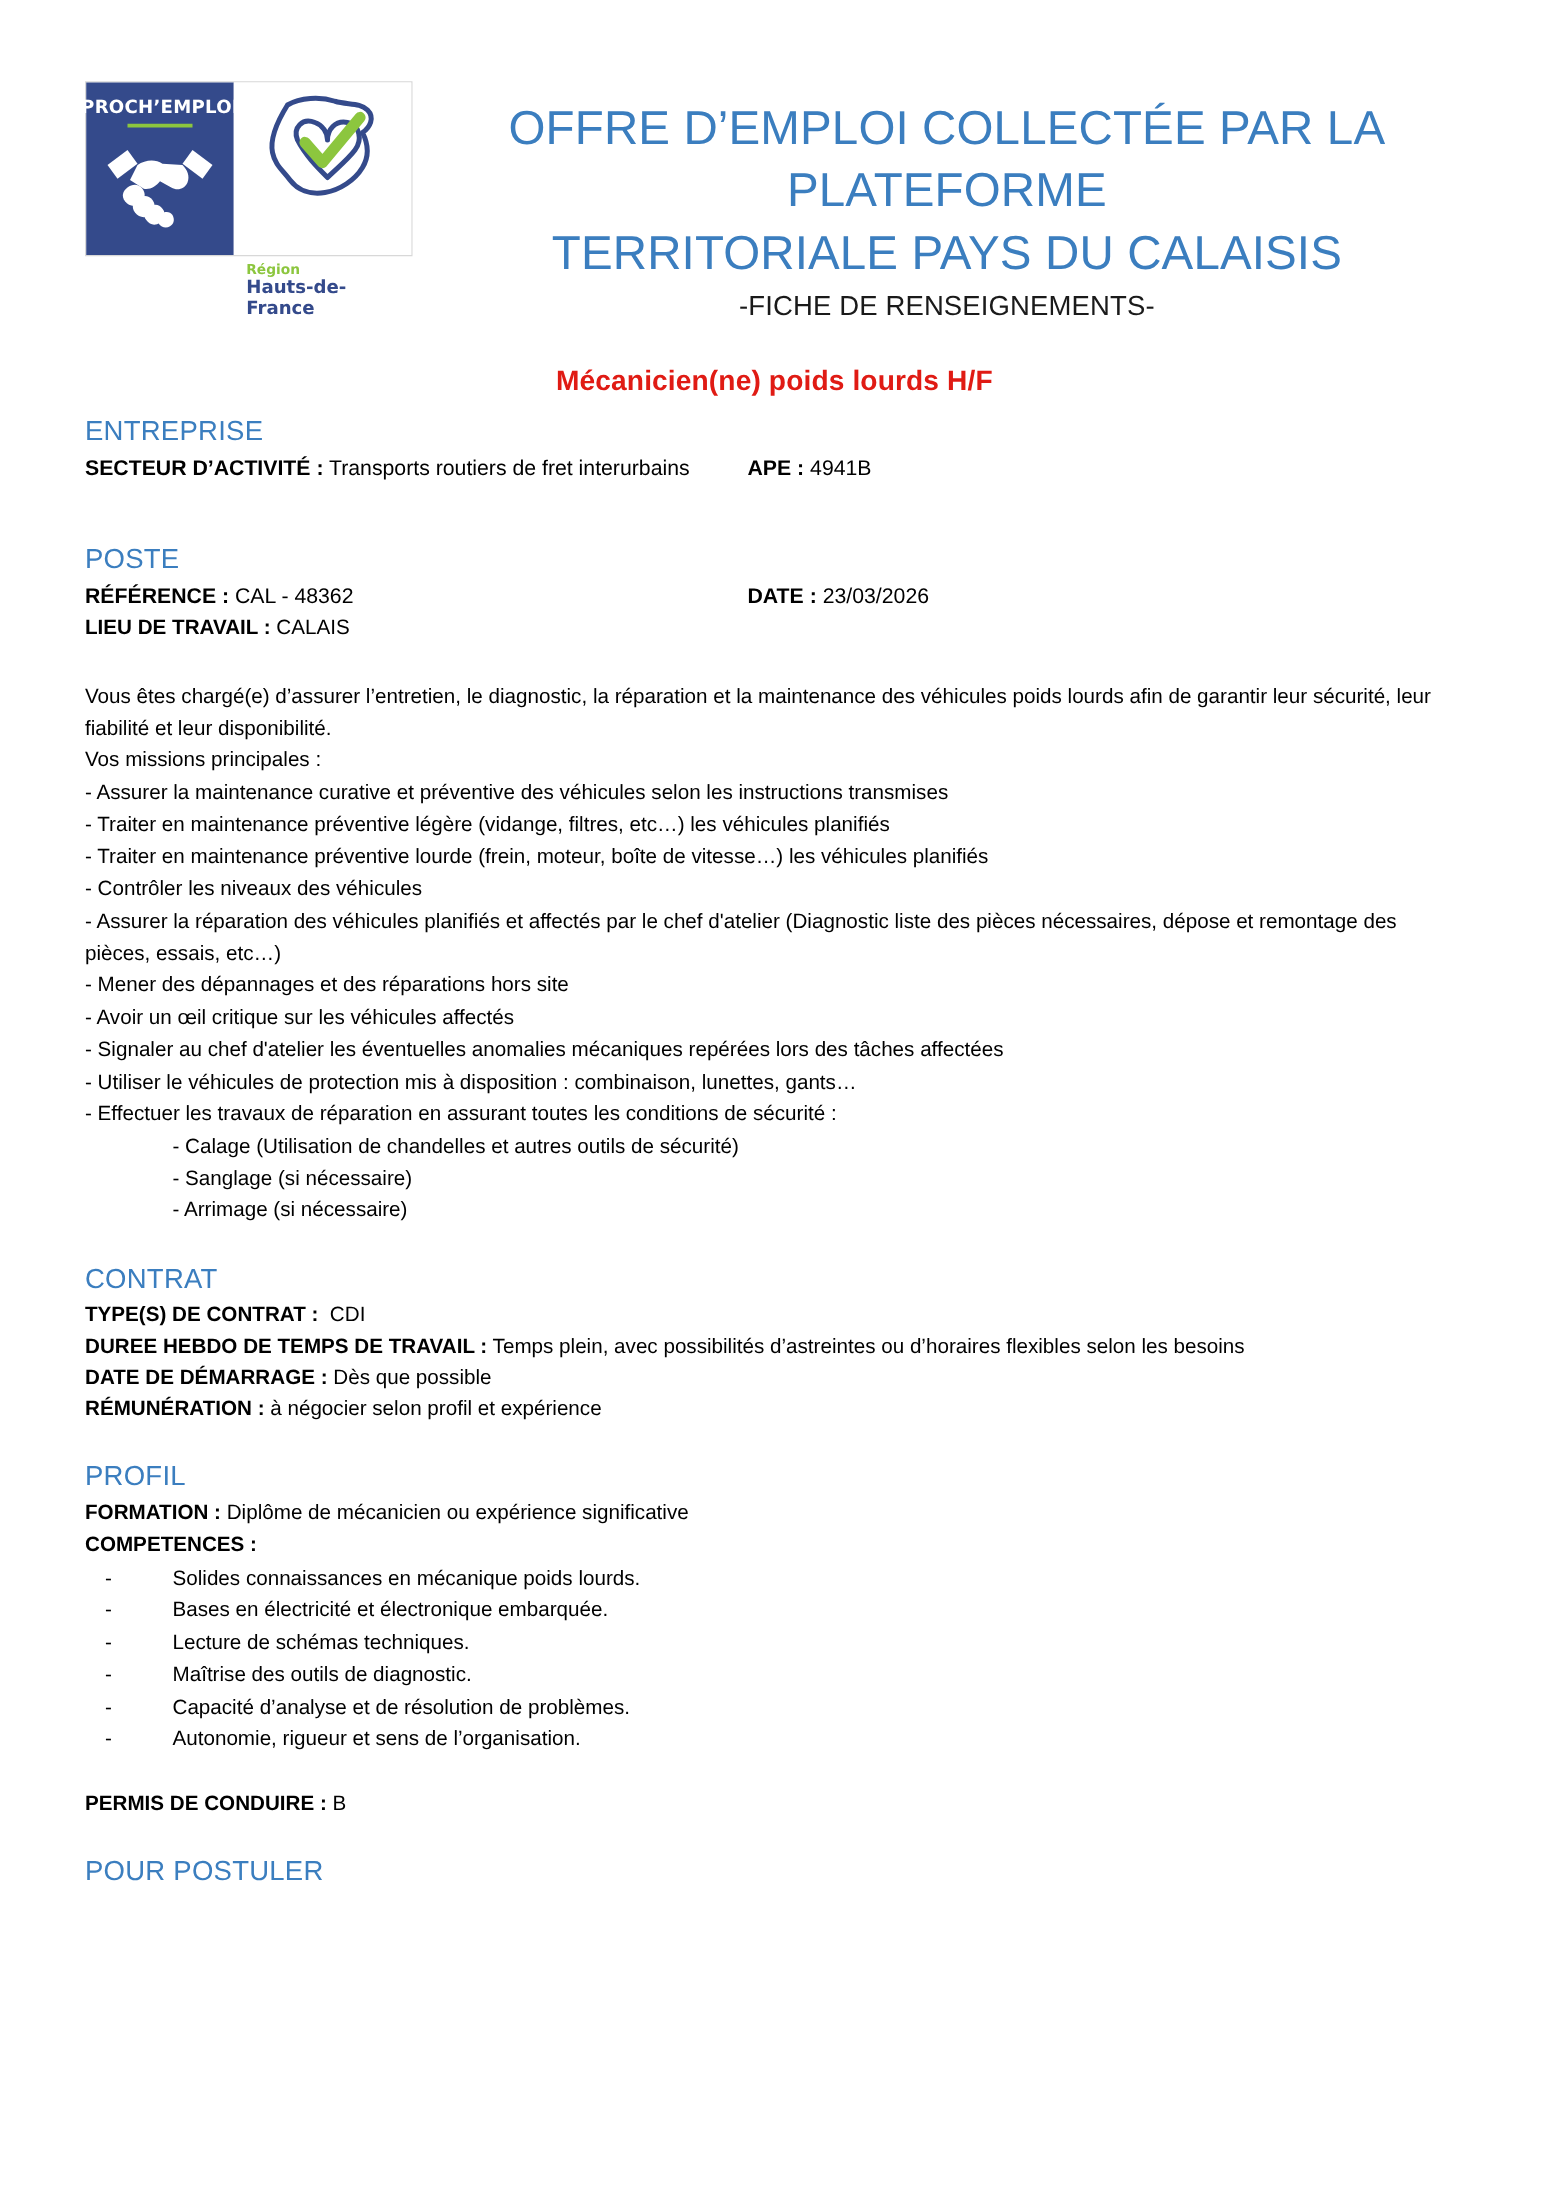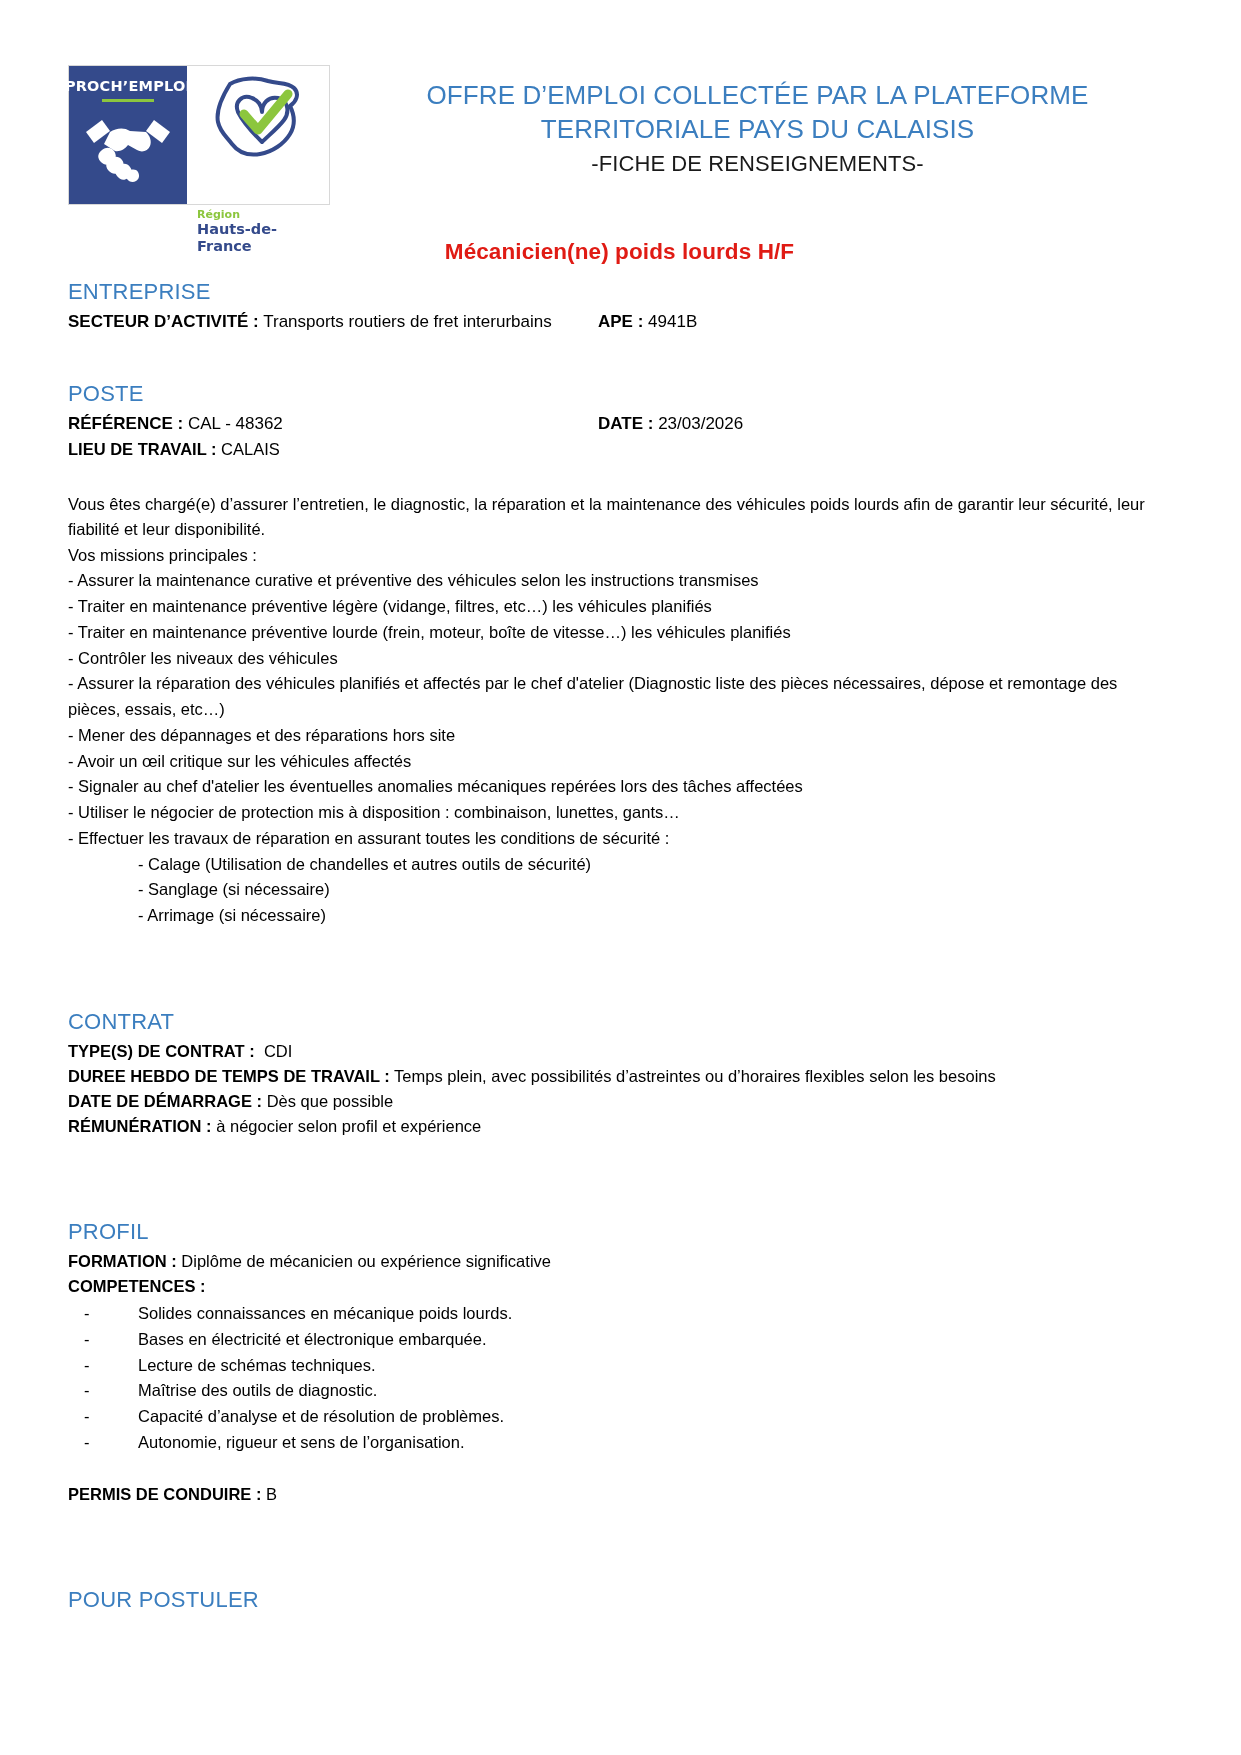--- a/index.html
+++ b/index.html
@@ -100,21 +100,21 @@
   }
 
   .header-titles {
     flex: 1 1 auto;
     text-align: center;
     padding-left: 14px;
     padding-top: 16px;
   }
   .title-main {
     color: #3b7ebf;
-    font-size: 26px;
+    font-size: 38px;
     line-height: 1.32;
     font-weight: normal;
     letter-spacing: 0.1px;
   }
   .title-sub {
     color: #1a1a1a;
     font-size: 22px;
     margin-top: 4px;
     letter-spacing: 0.1px;
   }
@@ -133,21 +133,21 @@
   
   .section-heading {
     color: #3b7ebf;
     font-size: 22px;
     margin-top: 20px;
     margin-bottom: 4px;
     letter-spacing: 0.2px;
   }
   .section-heading.tight { margin-top: 14px; }
   .section-heading.gap-lg { margin-top: 46px; }
-  .section-heading.gap-xl { margin-top: 80px; }
+  .section-heading.gap-xl { margin-top: 28px; }
 
   .line {
     font-size: 16.5px;
     line-height: 1.52;
     color: #000;
   }
   .lbl { font-weight: bold; }
 
   .row-2col {
     display: flex;
@@ -277,21 +277,21 @@
 
   <div>
     <div class="mission-item">- Assurer la maintenance curative et préventive des véhicules selon les instructions transmises</div>
     <div class="mission-item">- Traiter en maintenance préventive légère (vidange, filtres, etc…) les véhicules planifiés</div>
     <div class="mission-item">- Traiter en maintenance préventive lourde (frein, moteur, boîte de vitesse…) les véhicules planifiés</div>
     <div class="mission-item">- Contrôler les niveaux des véhicules</div>
     <div class="mission-item">- Assurer la réparation des véhicules planifiés et affectés par le chef d'atelier (Diagnostic liste des pièces nécessaires, dépose et remontage des pièces, essais, etc…)</div>
     <div class="mission-item">- Mener des dépannages et des réparations hors site</div>
     <div class="mission-item">- Avoir un œil critique sur les véhicules affectés</div>
     <div class="mission-item">- Signaler au chef d'atelier les éventuelles anomalies mécaniques repérées lors des tâches affectées</div>
-    <div class="mission-item">- Utiliser le négocier de protection mis à disposition : combinaison, lunettes, gants…</div>
+    <div class="mission-item">- Utiliser le véhicules de protection mis à disposition : combinaison, lunettes, gants…</div>
     <div class="mission-item">- Effectuer les travaux de réparation en assurant toutes les conditions de sécurité :</div>
   </div>
 
   <div>
     <div class="sub-item">- Calage (Utilisation de chandelles et autres outils de sécurité)</div>
     <div class="sub-item">- Sanglage (si nécessaire)</div>
     <div class="sub-item">- Arrimage (si nécessaire)</div>
   </div>
 
   <div class="section-heading gap-xl">CONTRAT</div>

